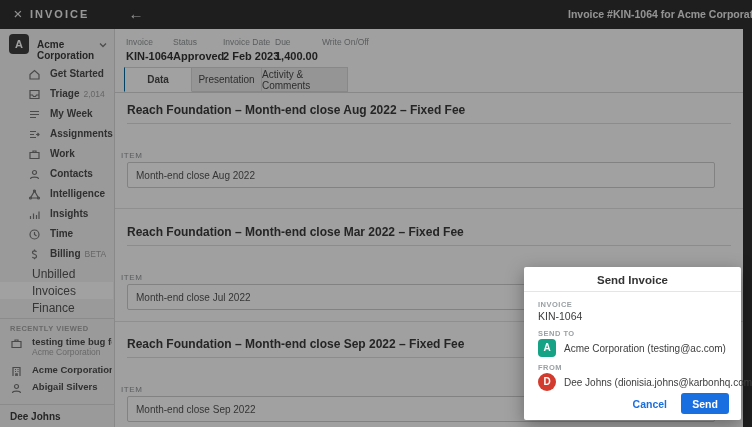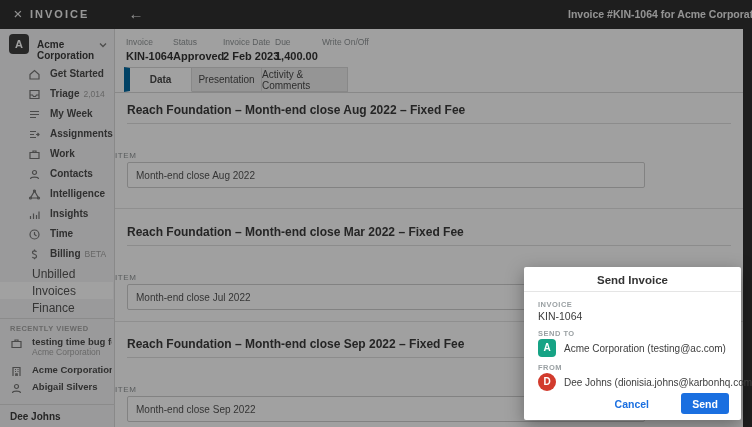--- a/index.html
+++ b/index.html
@@ -50,29 +50,29 @@
 
   
   .content { position:absolute; left:115px; top:29px; width:628px; height:398px; background:#fdfdfd; z-index:1; }
   .hfield { position:absolute; top:8px; }
   .hfield .hl { font-size:8.5px; color:#8f9496; }
   .hfield .hv { font-size:11px; font-weight:bold; color:#333; margin-top:3px; }
 
   .tabs { position:absolute; left:9px; top:38px; height:25px; display:flex; }
   .tab { height:25px; border:1px solid #d7d7d7; border-left:none; background:#ececec; color:#4a4a4a;
          font-size:10px; display:flex; align-items:center; justify-content:center; cursor:pointer; }
-  .tab:first-child { border-left:6px solid #0369a1; }
+  .tab:first-child { border-left:1px solid #0369a1; }
   .tab.active { background:#ffffff; border-bottom-color:#ffffff; font-weight:bold; }
   .tabs-baseline { position:absolute; left:0; top:63px; width:628px; height:1px; background:#d8d8d8; }
 
   .section { position:absolute; left:0; width:628px; }
   .section .shead { position:absolute; left:12px; top:0; font-size:12px; font-weight:bold; color:#3b3b3b; white-space:nowrap; }
   .section .shr { position:absolute; left:12px; top:20px; width:604px; height:1px; background:#dedede; }
-  .section .ilbl { position:absolute; left:0; top:48px; font-size:8px; letter-spacing:.6px; color:#8f9496; }
-  .section .iinput { position:absolute; left:12px; top:59px; width:518px; height:24px; background:#fff;
+  .section .ilbl { position:absolute; left:6px; top:48px; font-size:8px; letter-spacing:.6px; color:#8f9496; }
+  .section .iinput { position:absolute; left:12px; top:59px; width:588px; height:24px; background:#fff;
                      border:1px solid #cfcfcf; border-radius:2px; font-size:10px; color:#555; padding:12px 8px;
                      font-family:"Liberation Sans", sans-serif; }
   .sec-div { position:absolute; left:0; width:628px; height:1px; background:#e3e3e3; }
 
   
   .right-strip { position:absolute; left:743px; top:29px; width:9px; height:398px; background:#303030; z-index:1; }
 
   
   .overlay { position:absolute; left:0; top:0; width:752px; height:427px; background:rgba(0,0,0,.37); z-index:40; }
   .modal { position:absolute; left:524px; top:267px; width:217px; height:153px; background:#fff; z-index:50;
@@ -81,21 +81,21 @@
                    font-weight:bold; color:#333; }
   .modal .mhr { position:absolute; left:0; top:24px; width:217px; height:1px; background:#e5e5e5; }
   .mlabel { position:absolute; left:14px; font-size:7.5px; letter-spacing:.5px; color:#9aa0a3; font-weight:bold; }
   .mvalue { position:absolute; left:14px; font-size:10.5px; color:#3d3d3d; }
   .mrow { position:absolute; left:14px; height:18px; }
   .mrow .mav { position:absolute; left:0; top:0; width:18px; height:18px; color:#fff; font-size:10px;
                font-weight:bold; text-align:center; line-height:18px; }
   .mav.sq { border-radius:4px; background:#16a385; }
   .mav.rd { border-radius:50%; background:#d23b2d; }
   .mrow .mtxt { position:absolute; left:26px; top:4px; font-size:10px; color:#3d3d3d; white-space:nowrap; }
-  .btn-cancel { position:absolute; right:92px; top:131px; font-size:10.5px; font-weight:bold; color:#1a6fe0;
+  .btn-cancel { position:absolute; right:74px; top:131px; font-size:10.5px; font-weight:bold; color:#1a6fe0;
                 background:none; border:none; cursor:pointer; font-family:"Liberation Sans", sans-serif; }
   .btn-send { position:absolute; right:12px; top:126px; width:48px; height:21px; background:#1a6fe0; color:#fff;
               font-size:10.5px; font-weight:bold; border:none; border-radius:3px; cursor:pointer;
               font-family:"Liberation Sans", sans-serif; }
 </style>
 </head>
 <body>
 
 <div class="stage">
 

